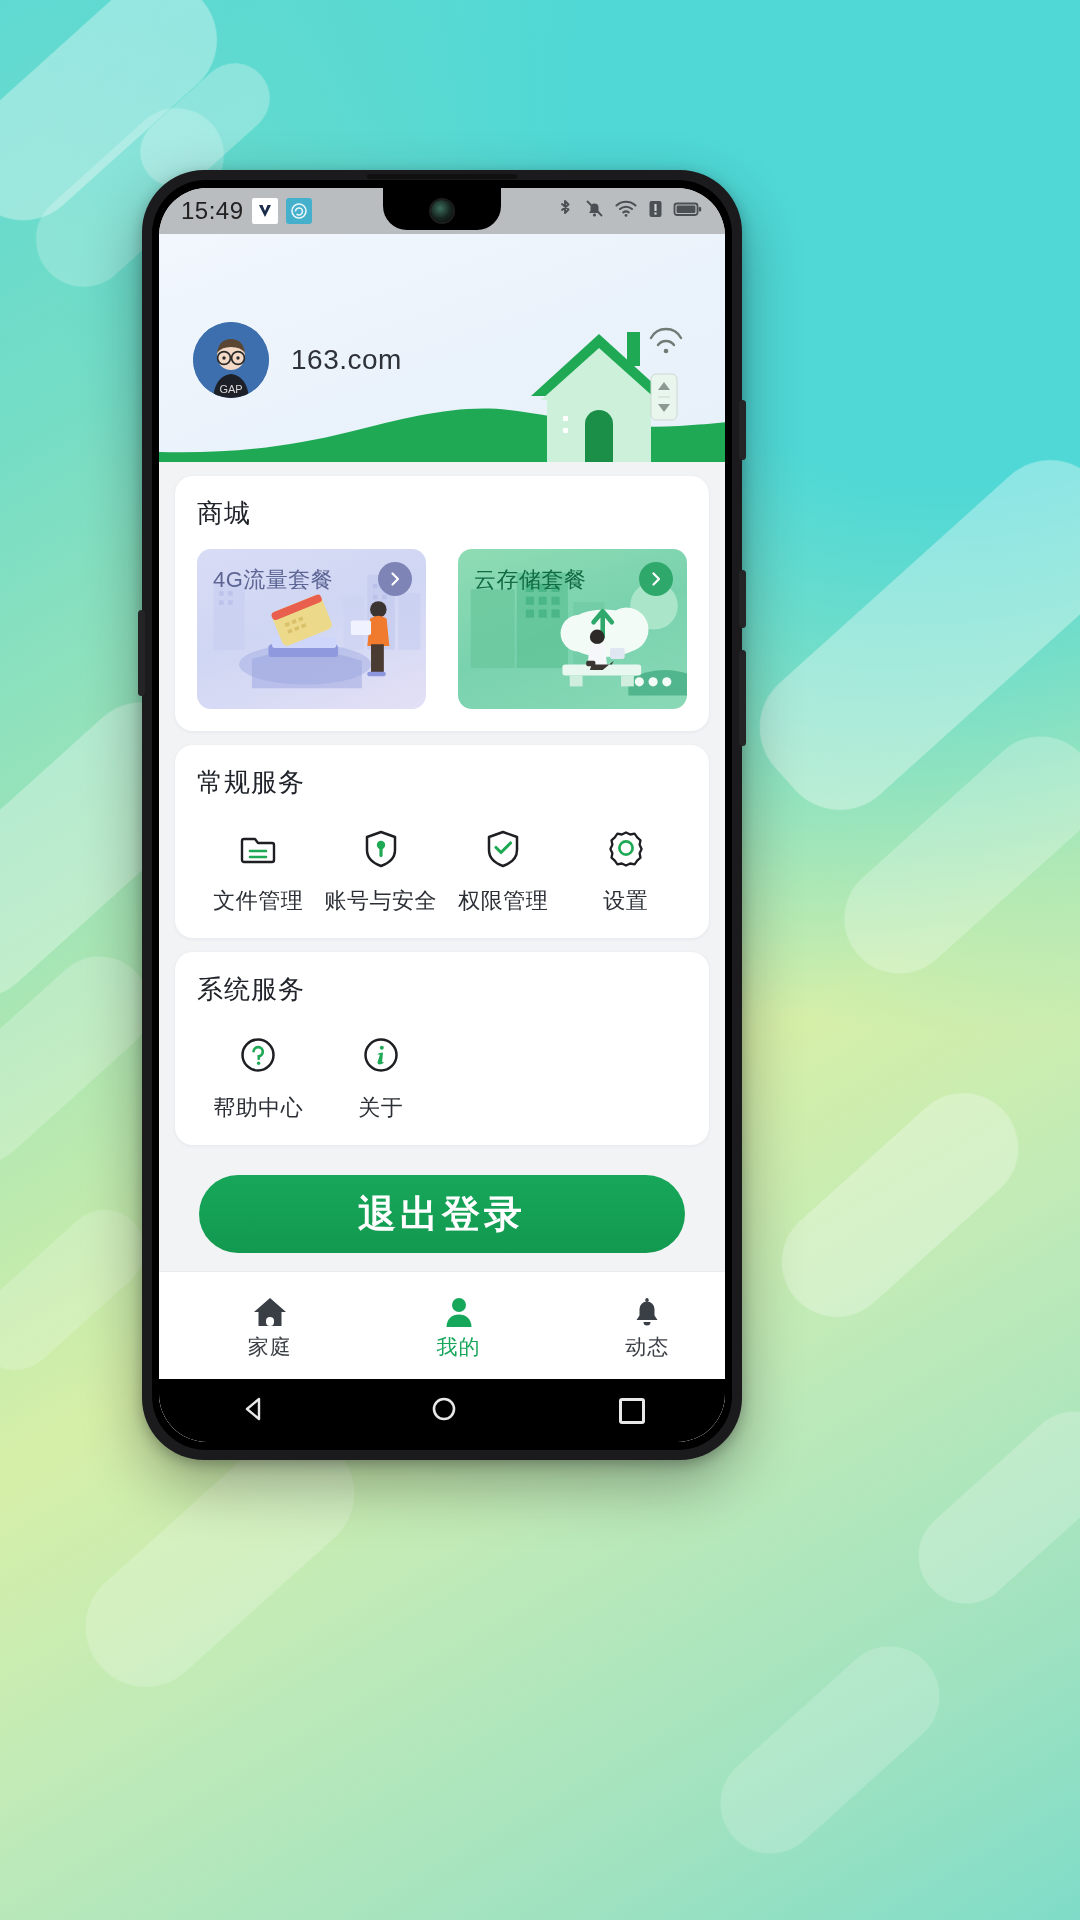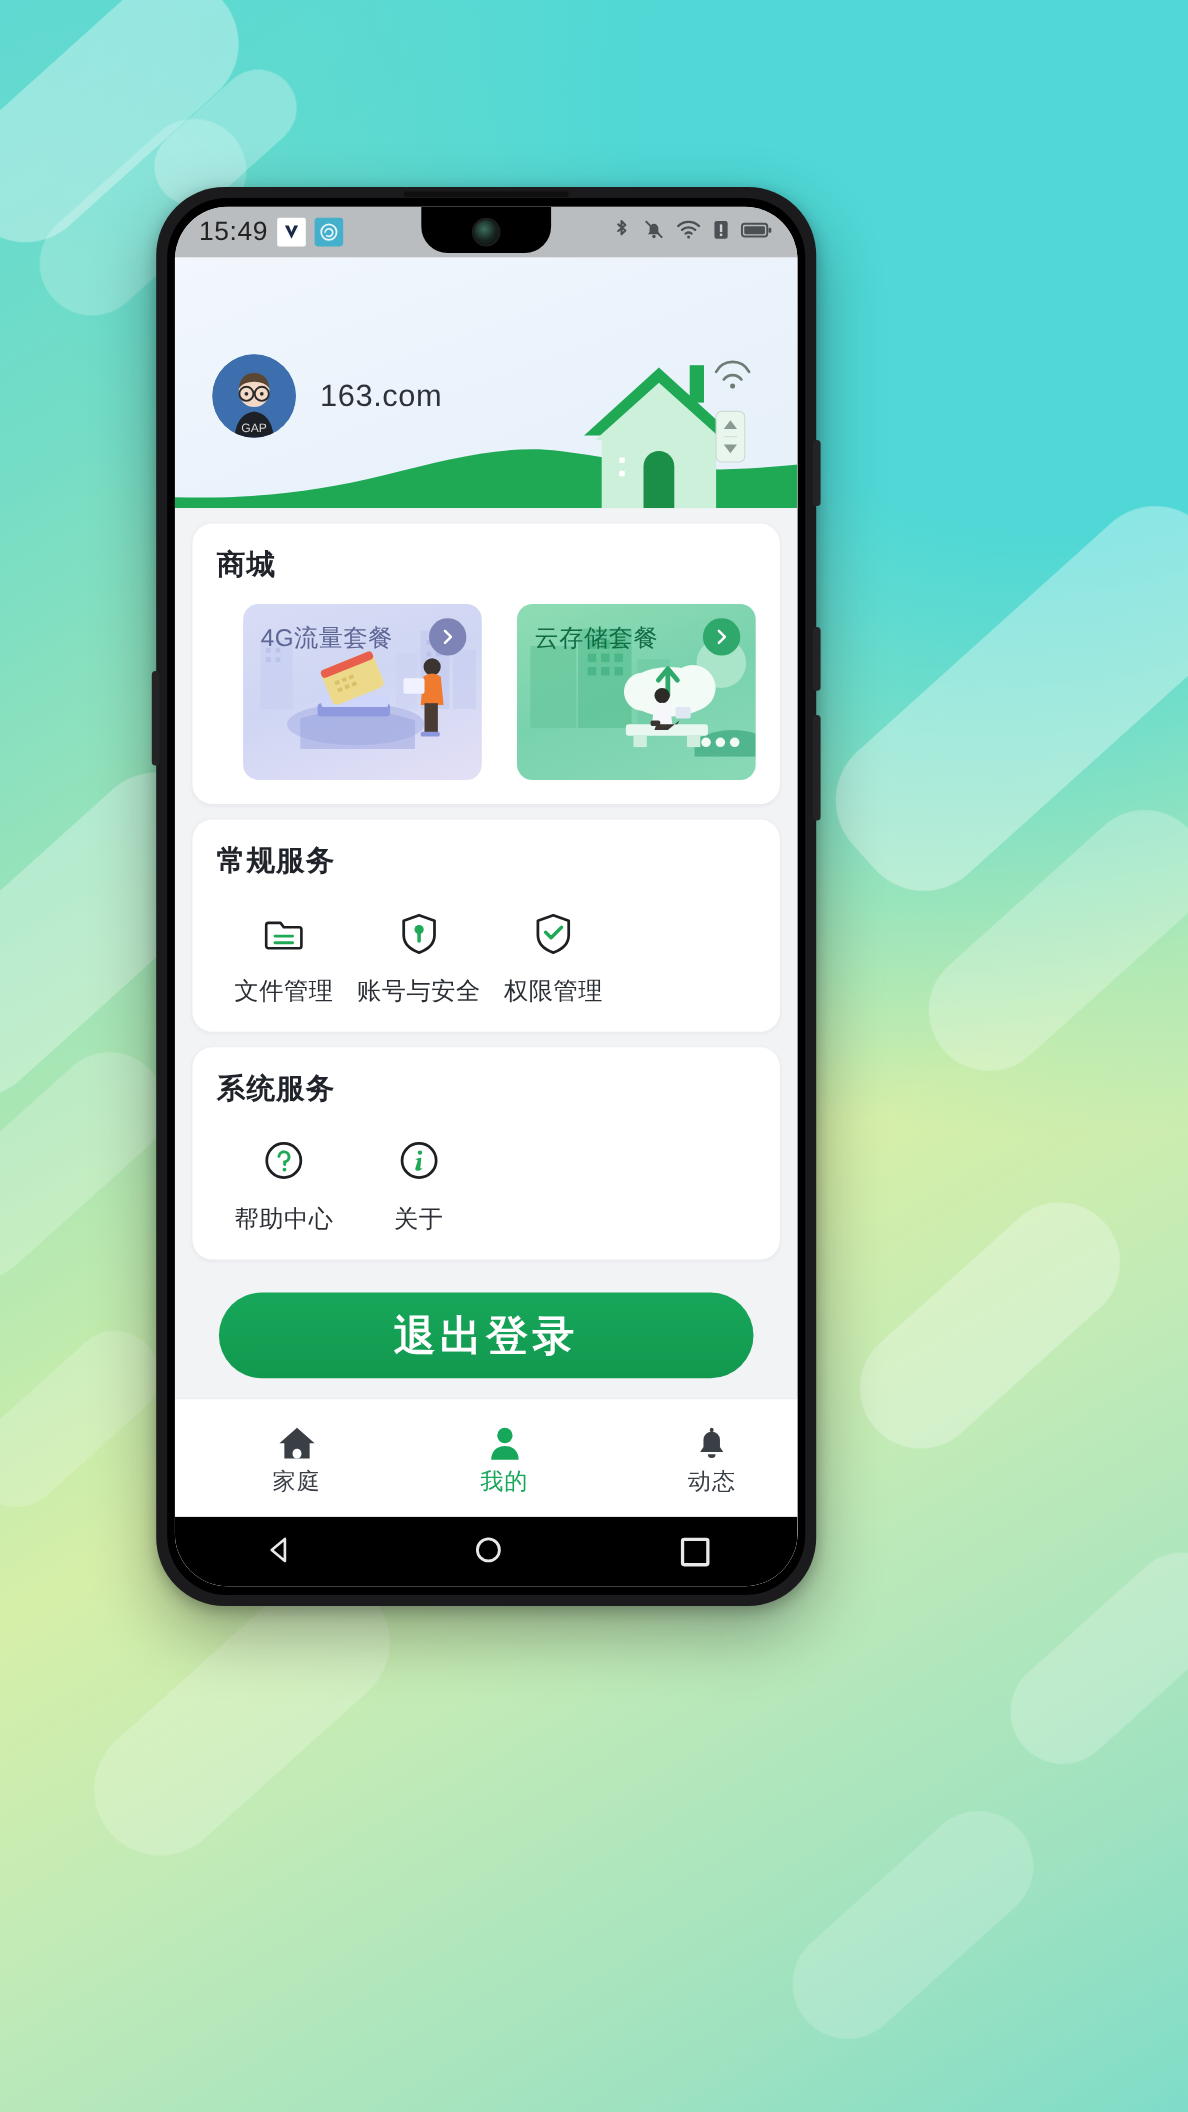--- a/index.html
+++ b/index.html
@@ -76,24 +76,24 @@
           background:linear-gradient(160deg,#f2f7fd 0%, #eaf2fb 55%, #e7f1fa 100%); overflow:hidden; }
   .hero-hill { position:absolute; left:0; right:0; bottom:0; height:70px; }
   .hero-user { position:absolute; left:34px; top:88px; display:flex; align-items:center; gap:22px; z-index:3;}
   .avatar { width:76px; height:76px; border-radius:50%; overflow:hidden; background:#3d6fae; position:relative; flex:0 0 auto;}
   .uname { font-size:28px; color:#2e3238; letter-spacing:.5px; }
   .hero-house { position:absolute; right:26px; bottom:0; width:200px; height:150px; }
 
   
   .card { background:#fff; border-radius:18px; margin:14px 16px 0 16px; padding:20px 22px 22px 22px;
           box-shadow:0 1px 4px rgba(30,40,60,.06); }
-  .card-title { font-size:26px; color:#20242a; font-weight:bold; letter-spacing:1px; }
-
-  
-  .mall-row { display:flex; gap:32px; margin-top:18px;margin-left:24px; }
+  .card-title { font-size:26px; color:#20242a; font-weight:normal; letter-spacing:1px; }
+
+  
+  .mall-row { display:flex; gap:32px; margin-top:18px; }
   .mall-item { flex:1; height:160px; border-radius:14px; position:relative; overflow:hidden; }
   .mall-item.blue { background:linear-gradient(160deg,#d9dcf5 0%,#cfd6f3 45%,#e3e0f6 100%); }
   .mall-item.green{ background:linear-gradient(160deg,#8fdcb4 0%,#79d2ae 50%,#8ad9b6 100%); }
   .mall-label { position:absolute; left:16px; top:16px; font-size:22px; letter-spacing:.5px; z-index:4;}
   .mall-item.blue .mall-label { color:#5d6594; }
   .mall-item.green .mall-label{ color:#116b43; }
   .mall-arrow { position:absolute; right:14px; top:13px; width:34px; height:34px; border-radius:50%;
                 display:flex; align-items:center; justify-content:center; z-index:4; }
   .mall-item.blue .mall-arrow { background:#7e84b5; }
   .mall-item.green .mall-arrow{ background:#2fa96b; }
@@ -389,20 +389,29 @@
             <div class="svc">
               <span class="svc-ico">
                 <svg width="42" height="42" viewBox="0 0 42 42">
                   <path d="M21 5 L35 10 v13 c0 9 -7 13.5 -14 16 c-7 -2.5 -14 -7 -14 -16 v-13 Z" fill="none" stroke="#1d1f22" stroke-width="2.5" stroke-linejoin="round"></path>
                   <path d="M14 20.5 L19 25.5 L28.5 16" fill="none" stroke="#1fa954" stroke-width="3.1" stroke-linecap="round" stroke-linejoin="round"></path>
                 </svg>
               </span>
               <span class="svc-lb">权限管理</span>
             </div>
 
+            <div class="svc">
+              <span class="svc-ico">
+                <svg width="42" height="42" viewBox="0 0 42 42">
+                  <path d="M21 5.5 l4.2 2 l4.4 -0.9 l2.6 3.7 l3.3 3 l-0.9 4.4 l2 4.3 l-2 4.3 l0.9 4.4 l-3.3 3 l-2.6 3.7 l-4.4 -0.9 l-4.2 2 l-4.2 -2 l-4.4 0.9 l-2.6 -3.7 l-3.3 -3 l0.9 -4.4 l-2 -4.3 l2 -4.3 l-0.9 -4.4 l3.3 -3 l2.6 -3.7 l4.4 0.9 Z" fill="none" stroke="#1d1f22" stroke-width="2.3" stroke-linejoin="round"></path>
+                  <circle cx="21" cy="21" r="6.6" fill="none" stroke="#1fa954" stroke-width="2.7"></circle>
+                </svg>
+              </span>
+              <span class="svc-lb">设置</span>
+            </div>
 
           </div>
         </div>
 
         <div class="card">
           <div class="card-title">系统服务</div>
           <div class="svc-row two">
 
             <div class="svc">
               <span class="svc-ico">

